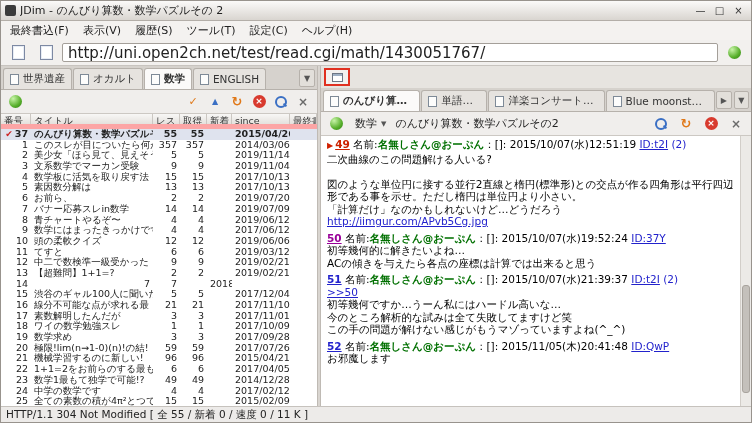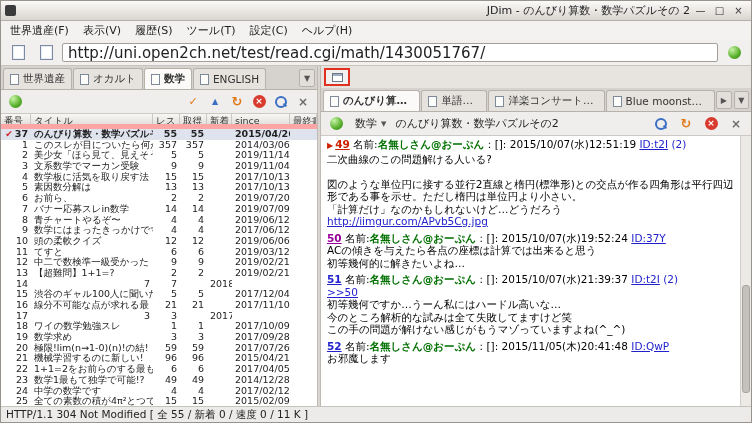--- a/index.html
+++ b/index.html
@@ -7,21 +7,21 @@
   .window{
     width:752px;height:423px;display:flex;flex-direction:column;
     font-family:"DejaVu Sans","Liberation Sans",sans-serif;
     background:#edebe9;border:1px solid #98938d;overflow:hidden;
   }
   
   .titlebar{height:20px;flex:0 0 20px;display:flex;align-items:center;
     background:linear-gradient(#fbfaf9,#d9d5d0);border-bottom:1px solid #b3aea8;
     font-size:11px;color:#222;padding:0 4px;}
   .app-ic{width:11px;height:11px;background:#3b3b3b;border-radius:2px;margin-right:4px;}
-  .win-title{flex:1;text-align:right;overflow:hidden;white-space:nowrap;}
+  .win-title{flex:1;text-align:left;overflow:hidden;white-space:nowrap;}
   .win-btn{width:17px;height:15px;display:flex;align-items:center;justify-content:center;
     font-size:10px;color:#333;margin-left:2px;border-radius:2px;}
   
   .menubar{height:19px;flex:0 0 19px;display:flex;align-items:center;background:#f4f2f0;
     font-size:11px;color:#222;padding-left:2px;}
   .menu-item{padding:2px 7px;white-space:nowrap;}
   
   .toolbar{height:26px;flex:0 0 26px;display:flex;align-items:center;background:#f2f0ee;
     border-bottom:1px solid #c8c4bf;padding:0 5px;gap:4px;}
   .tool-btn{width:24px;height:20px;display:flex;align-items:center;justify-content:center;border-radius:2px;}
@@ -108,21 +108,21 @@
 
   <div class="titlebar">
     <span class="app-ic"></span>
     <span class="win-title">JDim - のんびり算数・数学パズルその 2</span>
     <span class="win-btn">—</span>
     <span class="win-btn">□</span>
     <span class="win-btn">×</span>
   </div>
 
   <div class="menubar">
-      <span class="menu-item">世界遺産(F)</span>
+      <span class="menu-item">最終書込(F)</span>
       <span class="menu-item">表示(V)</span>
       <span class="menu-item">履歴(S)</span>
       <span class="menu-item">ツール(T)</span>
       <span class="menu-item">設定(C)</span>
       <span class="menu-item">ヘルプ(H)</span>
     </div>
 
   <div class="toolbar">
     <span class="tool-btn">
         <span class="page-ic"></span>
@@ -342,20 +342,21 @@
               <div class="td c-num"><span>16</span></div>
               <div class="td c-title">線分不可能な点が求れる最</div>
               <div class="td c-res">21</div>
               <div class="td c-got">21</div>
               <div class="td c-new"></div>
               <div class="td c-since">2017/11/10</div>
               <div class="td c-last"></div>
             </div>
             <div class="t-row">
               <div class="td c-num"><span>17</span></div>
+              <div class="td c-title">素数解明したんだが</div>
               <div class="td c-res">3</div>
               <div class="td c-got">3</div>
               <div class="td c-new"></div>
               <div class="td c-since">2017/11/01</div>
               <div class="td c-last"></div>
             </div>
             <div class="t-row">
               <div class="td c-num"><span>18</span></div>
               <div class="td c-title">ワイの数学勉強スレ</div>
               <div class="td c-res">1</div>
@@ -492,22 +493,22 @@
                 <div class="post-line">二次曲線のこの問題解ける人いる?</div>
                 <div class="post-line">&nbsp;</div>
                 <div class="post-line">図のような単位円に接する並行2直線と楕円(標準形)との交点が作る四角形は平行四辺形である事を示せ。ただし楕円は単位円より小さい。</div>
                 <div class="post-line">「計算だけ」なのかもしれないけど…どうだろう</div>
                 <div class="post-line link">http://iimgur.com/APvb5Cg.jpg</div>
               </div>
             </div>
             <div class="post">
               <div class="post-header"><span class="post-num" style="color: rgb(153, 0, 153);">50</span><span> 名前:</span><span class="post-name">名無しさん@おーぷん</span><span>：[]: 2015/10/07(水)19:52:24 </span><span class="post-id">ID:37Y</span></div>
               <div class="post-body">
+                <div class="post-line">初等幾何的に解きたいよね…</div>
                 <div class="post-line">ACの傾きを与えたら各点の座標は計算では出来ると思う</div>
-                <div class="post-line">初等幾何的に解きたいよね…</div>
               </div>
             </div>
             <div class="post">
               <div class="post-header"><span class="post-num" style="color: rgb(34, 34, 204);">51</span><span> 名前:</span><span class="post-name">名無しさん@おーぷん</span><span>：[]: 2015/10/07(水)21:39:37 </span><span class="post-id">ID:t2I</span><span class="post-idnote"> (2)</span></div>
               <div class="post-body">
                 <div class="post-line link">&gt;&gt;50</div>
                 <div class="post-line">初等幾何ですか…うーん私にはハードル高いな…</div>
                 <div class="post-line">今のところ解析的な試みは全て失敗してますけど笑</div>
                 <div class="post-line">この手の問題が解けない感じがもうマゾっていますよね(^_^)</div>
               </div>

